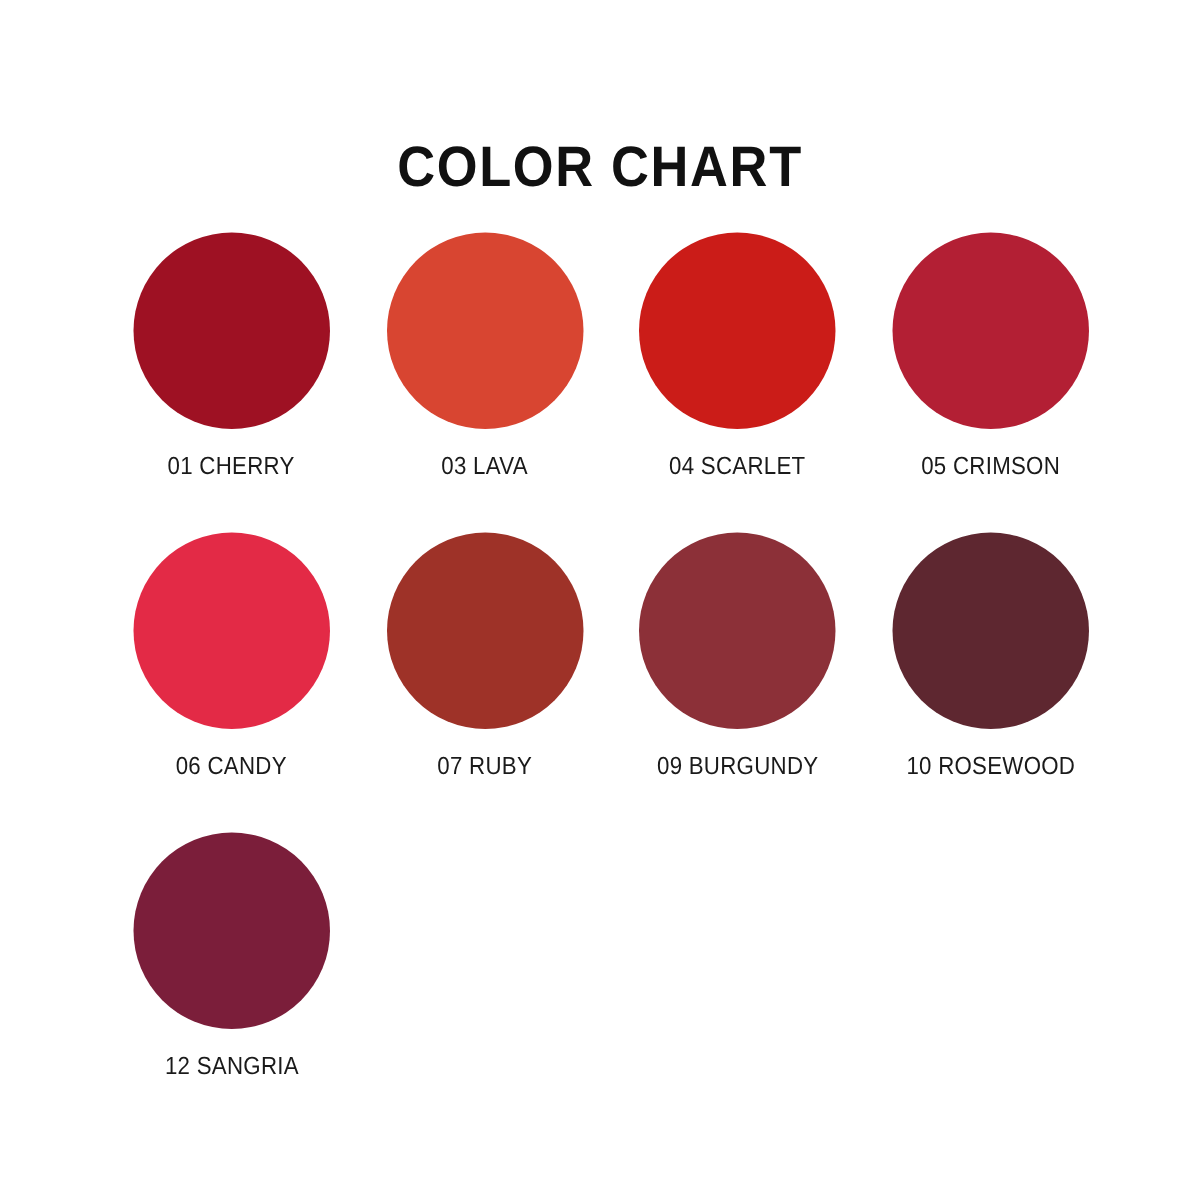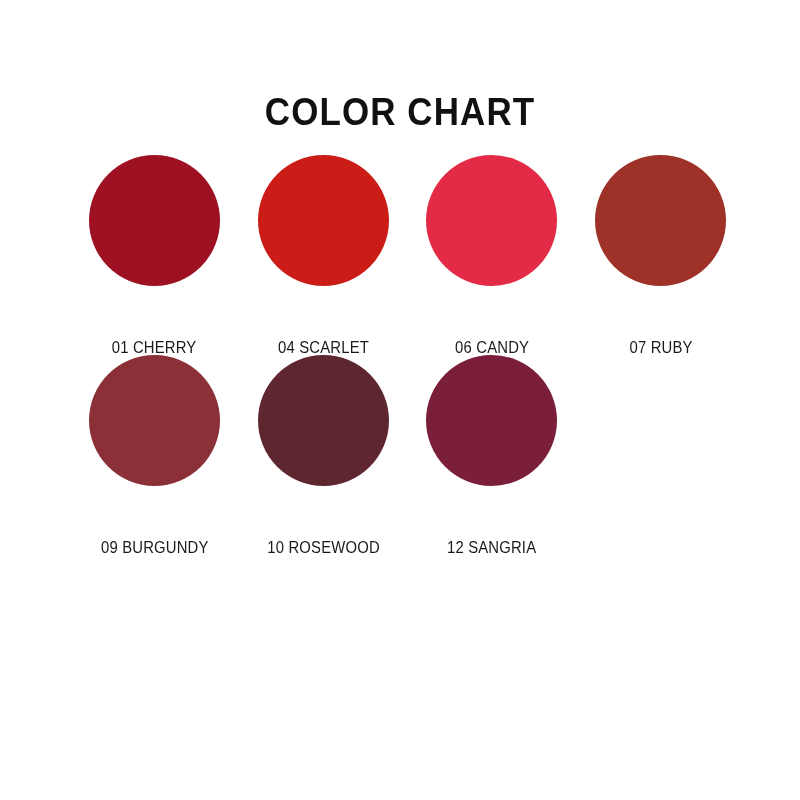--- a/index.html
+++ b/index.html
@@ -54,21 +54,21 @@
     grid-template-rows: repeat(3, 200px);
     row-gap: 0;
     column-gap: 0;
   }
 
   .swatch-cell {
     position: relative;
     display: flex;
     flex-direction: column;
     align-items: center;
-    justify-content: space-between;
+    justify-content: flex-start;
   }
 
   .swatch-dot {
     width: 131px;
     height: 131px;
     border-radius: 50%;
     background: #cccccc;
     display: block;
   }
 
@@ -93,26 +93,34 @@
   <h1 class="chart-title">COLOR CHART</h1>
 
   <div class="swatch-grid">
 
     <div class="swatch-cell">
       <span class="swatch-dot" style="background: rgb(158, 17, 35);"></span>
       <span class="swatch-label">01 CHERRY</span>
     </div>
 
 
+    <div class="swatch-cell">
+      <span class="swatch-dot" style="background: rgb(216, 69, 49);"></span>
+      <span class="swatch-label">03 LAVA</span>
+    </div>
 
     <div class="swatch-cell">
       <span class="swatch-dot" style="background: rgb(203, 28, 24);"></span>
       <span class="swatch-label">04 SCARLET</span>
     </div>
 
+    <div class="swatch-cell">
+      <span class="swatch-dot" style="background: rgb(179, 31, 52);"></span>
+      <span class="swatch-label">05 CRIMSON</span>
+    </div>
 
     <div class="swatch-cell">
       <span class="swatch-dot" style="background: rgb(227, 42, 70);"></span>
       <span class="swatch-label">06 CANDY</span>
     </div>
 
     <div class="swatch-cell">
       <span class="swatch-dot" style="background: rgb(158, 50, 40);"></span>
       <span class="swatch-label">07 RUBY</span>
     </div>

